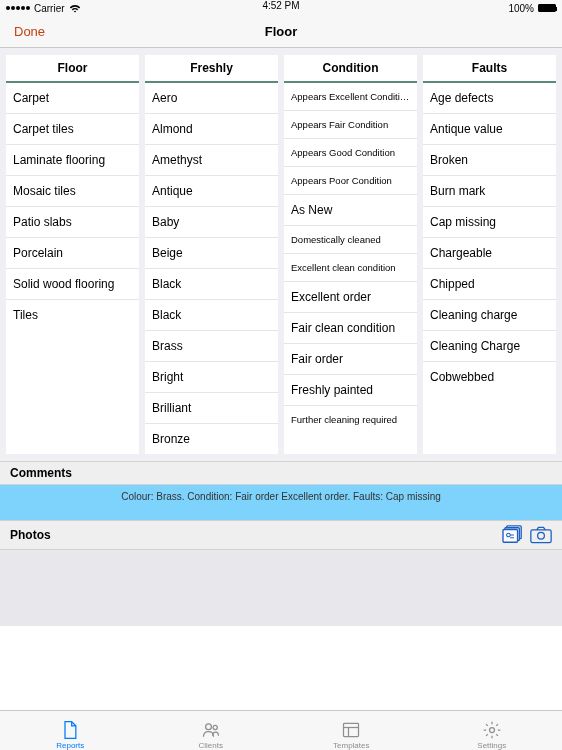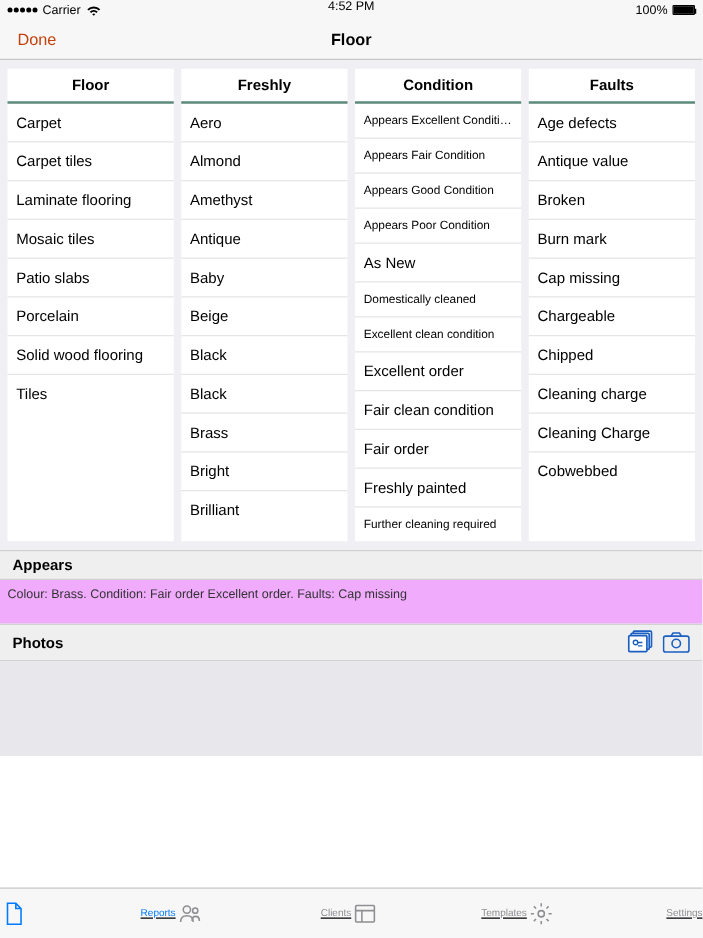--- a/index.html
+++ b/index.html
@@ -20,34 +20,34 @@
     
     .columns-wrap { display: flex; padding: 7px 6px 7px 6px; gap: 6px; background: #efeff4; }
     .column { flex: 1; background: #fff; min-width: 0; }
     .column-header { text-align: center; font-weight: 600; font-size: 12px; padding: 6px 0; border-bottom: 2px solid #5c8a7a; }
     .column-list { }
     .col-item { padding: 8px 7px; border-bottom: 1px solid #e5e5e5; font-size: 12px; white-space: nowrap; overflow: hidden; text-overflow: ellipsis; }
     .col-item.small { font-size: 9.5px; }
     .col-item:last-child { border-bottom: none; }
     
     .section-header { background: #efeff0; padding: 4px 10px; font-size: 12px; font-weight: 600; border-top: 1px solid #d1d1d1; border-bottom: 1px solid #d1d1d1; }
-    .comments-body { padding: 6px 6px 18px 6px; font-size: 10px; color: #333; background: #f0abfc; }
+    .comments-body { padding: 6px 6px 18px 6px; font-size: 10px; color: #333; background: #7dd3fc; text-align: center; }
     
     .photos-header { display: flex; align-items: center; justify-content: space-between; background: #efeff0; padding: 4px 10px; border-top: 1px solid #d1d1d1; border-bottom: 1px solid #d1d1d1; }
     .photos-title { font-weight: 600; font-size: 12px; }
     .photo-icons { display: flex; gap: 6px; }
     .photo-icons svg { width: 22px; height: 20px; }
     
     .photo-strip { height: 76px; background: #e8e8ec; }
     .spacer { flex: 1; background: #fff; }
     
     .main-content { height: calc(750px - 16px - 32px - 40px); display: flex; flex-direction: column; }
     
     .tab-bar { height: 40px; display: flex; border-top: 1px solid #c8c8c8; background: #f7f7f7; position: absolute; bottom: 0; left: 0; right: 0; }
-    .tab-item { flex: 1; display: flex; flex-direction: row; align-items: center; justify-content: space-between; gap: 1px; cursor: pointer; text-decoration: underline; }
+    .tab-item { flex: 1; display: flex; flex-direction: column; align-items: center; justify-content: flex-end; gap: 1px; cursor: pointer; }
     .tab-item svg { width: 22px; height: 20px; }
     .tab-label { font-size: 8px; color: #8e8e93; }
     .tab-item.active .tab-label { color: #007aff; }
     .tab-item.active svg { stroke: #007aff; fill: none; }
     .tab-item svg { stroke: #8e8e93; fill: none; }
   </style>
 </head>
 <body>
 
 <div class="status-bar">
@@ -101,20 +101,21 @@
           <div class="col-item">Almond</div>
           <div class="col-item">Amethyst</div>
           <div class="col-item">Antique</div>
           <div class="col-item">Baby</div>
           <div class="col-item">Beige</div>
           <div class="col-item">Black</div>
           <div class="col-item">Black</div>
           <div class="col-item">Brass</div>
           <div class="col-item">Bright</div>
           <div class="col-item">Brilliant</div>
+          <div class="col-item">Bronze</div>
         </div>
       </div>
       <div class="column">
         <div class="column-header">Condition</div>
         <div class="column-list">
           <div class="col-item small">Appears Excellent Condition</div>
           <div class="col-item small">Appears Fair Condition</div>
           <div class="col-item small">Appears Good Condition</div>
           <div class="col-item small">Appears Poor Condition</div>
           <div class="col-item">As New</div>
@@ -137,21 +138,21 @@
           <div class="col-item">Cap missing</div>
           <div class="col-item">Chargeable</div>
           <div class="col-item">Chipped</div>
           <div class="col-item">Cleaning charge</div>
           <div class="col-item">Cleaning Charge</div>
           <div class="col-item">Cobwebbed</div>
         </div>
       </div>
     </div>
 
-  <div class="section-header">Appears</div>
+  <div class="section-header">Comments</div>
   <div class="comments-body">Colour: Brass. Condition: Fair order Excellent order. Faults: Cap missing</div>
 
   <div class="photos-header">
     <span class="photos-title">Photos</span>
     <div class="photo-icons">
       <svg viewBox="0 0 24 22">
           <rect x="5" y="1" width="16" height="14" rx="1" stroke="#1b5fc1" stroke-width="1.5" fill="#fff"></rect>
           <rect x="3" y="3" width="16" height="14" rx="1" stroke="#1b5fc1" stroke-width="1.5" fill="#fff"></rect>
           <rect x="1" y="5" width="16" height="14" rx="1" stroke="#1b5fc1" stroke-width="1.5" fill="#fff"></rect>
           <circle cx="7" cy="11" r="2" stroke="#1b5fc1" stroke-width="1.2" fill="none"></circle>

